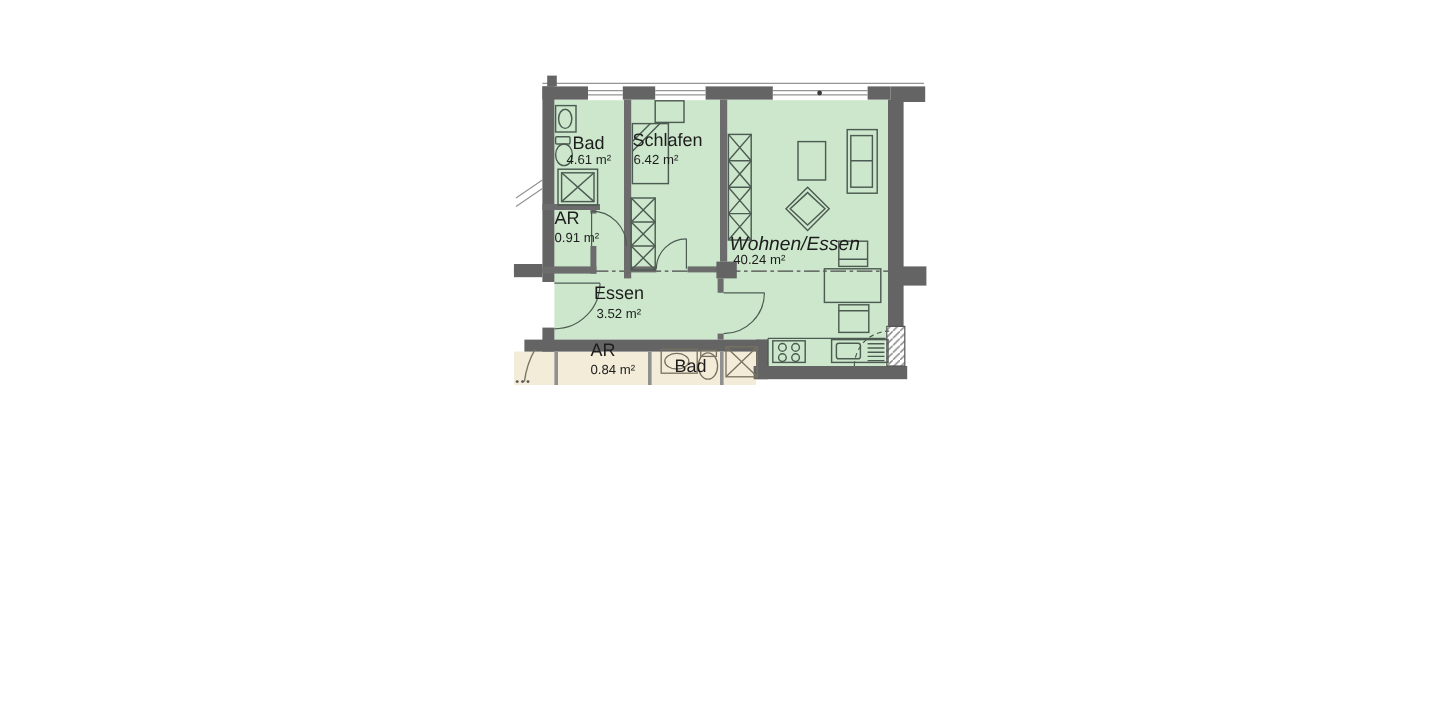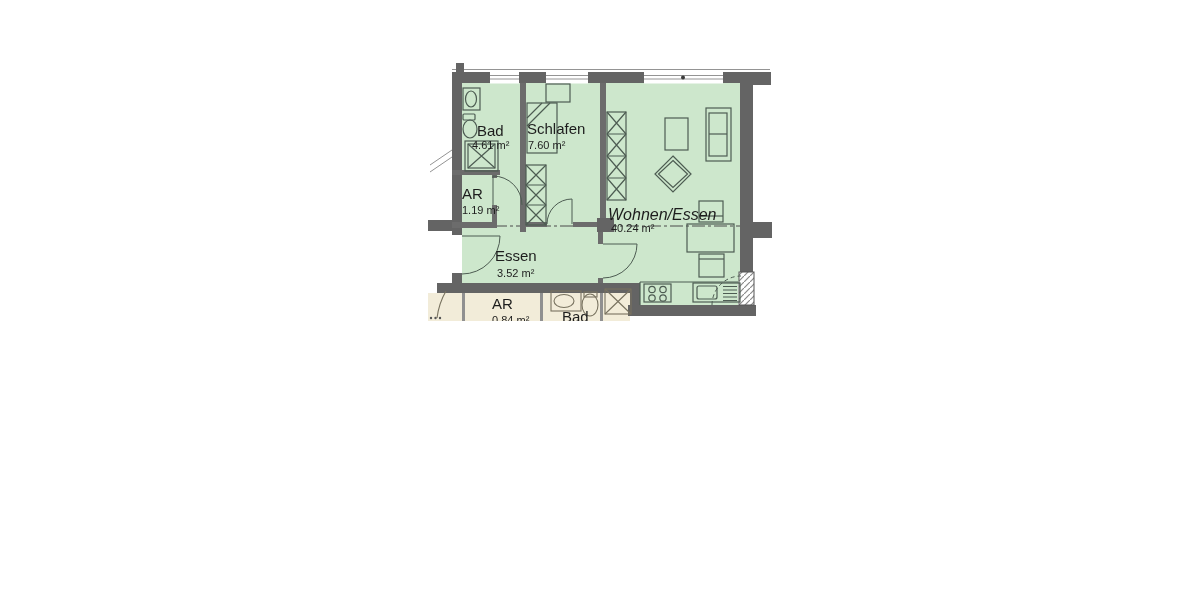--- a/index.html
+++ b/index.html
@@ -2,21 +2,21 @@
 <html style="--floor: #cde7cc; --neighbor: #f2ecd9; --wall: #646464;"><head>
 <meta charset="utf-8">
 <style>
   html,body{margin:0;padding:0;}
   body{
     width:1200px;height:600px;background:#ffffff;position:relative;overflow:hidden;
     font-family:"Liberation Sans",sans-serif;
   }
   .plan{position:absolute;left:428px;top:58px;width:352px;height:263px;overflow:hidden;}
   .plan svg{position:absolute;left:0;top:0;}
-  .lbl{position:absolute;color:#1d1d1d;line-height:1;white-space:nowrap;margin-top:11px;}
+  .lbl{position:absolute;color:#1d1d1d;line-height:1;white-space:nowrap;}
   .room-name{font-size:15px;}
   .room-name.big{font-size:16px;font-style:italic;}
   .room-area{font-size:11px;}
   .floor{fill:var(--floor,#cde7cc);}
   .neighbor{fill:var(--neighbor,#f2ecd9);}
   .wallfill{fill:var(--wall,#646464);}
   .iwall{fill:#6c6c6c;}
   .lwall{fill:#909090;}
   .furn{stroke:#4d5c52;stroke-width:1.2;fill:none;}
   .furn2{stroke:#78725f;stroke-width:1.1;fill:none;}
@@ -199,23 +199,23 @@
         <circle cx="431" cy="318" r="1.2"></circle>
           <circle cx="435.5" cy="318" r="1.2"></circle>
           <circle cx="440" cy="318" r="1.2"></circle>
       </g>
     </g>
   </svg>
 
   <div class="lbl room-name" style="left:49px;top:54px">Bad</div>
   <div class="lbl room-area" style="left:44px;top:71px">4.61 m²</div>
   <div class="lbl room-name" style="left:99px;top:52px">Schlafen</div>
-  <div class="lbl room-area" style="left:100px;top:71px">7.60 m²</div>
+  <div class="lbl room-area" style="left:100px;top:71px">6.42 m²</div>
   <div class="lbl room-name" style="left:34px;top:117px">AR</div>
-  <div class="lbl room-area" style="left:34px;top:136px">1.19 m²</div>
+  <div class="lbl room-area" style="left:34px;top:136px">0.91 m²</div>
   <div class="lbl room-name" style="left:67px;top:179px">Essen</div>
   <div class="lbl room-area" style="left:69px;top:199px">3.52 m²</div>
   <div class="lbl room-name big" style="left:180px;top:138px">Wohnen/Essen</div>
   <div class="lbl room-area" style="left:183px;top:154px">40.24 m²</div>
   <div class="lbl room-name" style="left:64px;top:227px">AR</div>
   <div class="lbl room-area" style="left:64px;top:246px">0.84 m²</div>
   <div class="lbl room-name" style="left:134px;top:240px">Bad</div>
 </div>
 
 </body></html>

